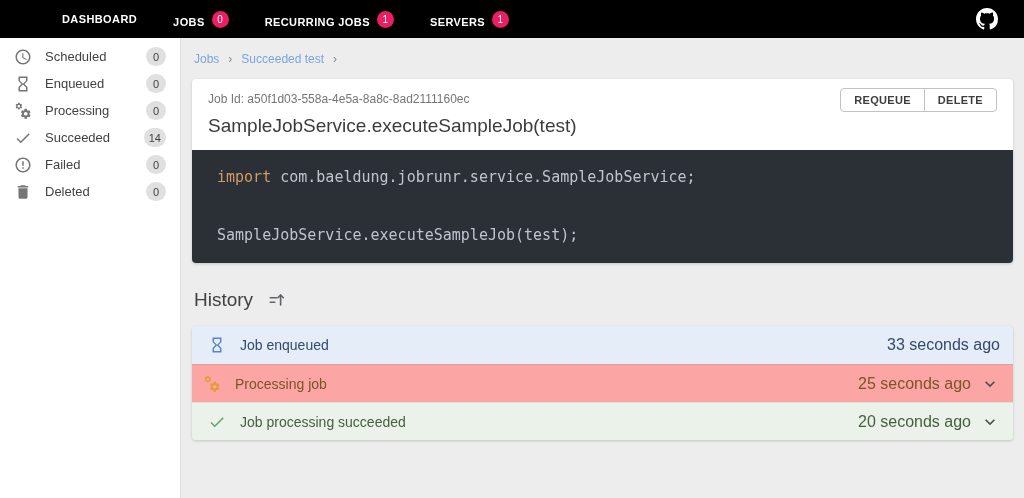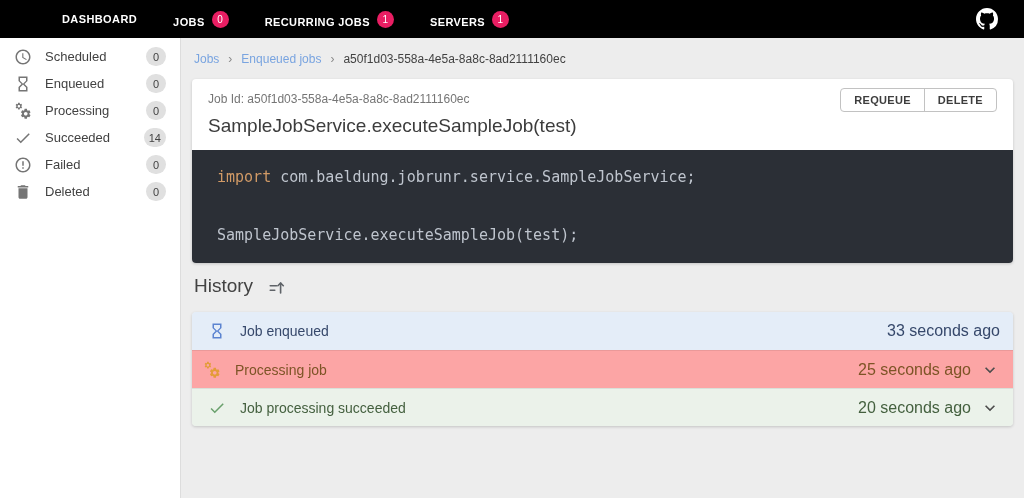--- a/index.html
+++ b/index.html
@@ -45,21 +45,21 @@
   .btn { padding:5px 13px; font-size:11px; font-weight:700; letter-spacing:0.3px; color:#3d3d3d;
          background:none; border:none; cursor:pointer; font-family:inherit; }
   .btn + .btn { border-left:1px solid #c2c2c2; }
 
   .code { background:#2b2f36; padding:13px 25px; font-family:"DejaVu Sans Mono", monospace;
           font-size:15px; line-height:29px; color:#bfc5ce; }
   .kw { color:#d19a66; }
   .code-line { white-space:pre; }
 
   
-  .history-head { display:flex; align-items:flex-end; gap:15px; margin:12px 0 15px; padding-left:2px; }
+  .history-head { display:flex; align-items:center; gap:15px; margin:26px 0 15px; padding-left:2px; }
   .history-title { font-size:19px; color:#424242; font-weight:400; }
   .sort-icon { width:18px; height:18px; color:#5f6368; cursor:pointer; }
 
   .rows { border-radius:4px; overflow:hidden; box-shadow:0 1px 3px rgba(0,0,0,0.18); }
   .row { height:38px; display:flex; align-items:center; padding:0 13px 0 16px; font-size:14px; }
   .row + .row { border-top:1px solid rgba(0,0,0,0.07); }
   .row-icon { width:18px; height:18px; flex:none; margin-right:14px; }
   .row-label { }
   .row-time { margin-left:auto; font-size:16px; }
   .row-chevron { width:20px; height:20px; margin-left:9px; color:#4d4d4d; cursor:pointer; }
@@ -164,23 +164,22 @@
       <span class="side-label">Deleted</span>
       <span class="side-count">0</span>
     </div>
   </div>
 
   <div class="main">
 
     <div class="breadcrumb">
       <span class="crumb-link">Jobs</span>
       <span class="crumb-sep">›</span>
-      <span class="crumb-link">Enqueued jobs</span>
+      <span class="crumb-link">Succeeded test</span>
       <span class="crumb-sep">›</span>
-      <span class="crumb-current">a50f1d03-558a-4e5a-8a8c-8ad2111160ec</span>
     </div>
 
     <div class="card">
       <div class="card-header">
         <div class="job-id">Job Id: a50f1d03-558a-4e5a-8a8c-8ad2111160ec</div>
         <div class="job-title">SampleJobService.executeSampleJob(test)</div>
         <div class="btn-group">
           <button class="btn">REQUEUE</button>
           <button class="btn">DELETE</button>
         </div>

